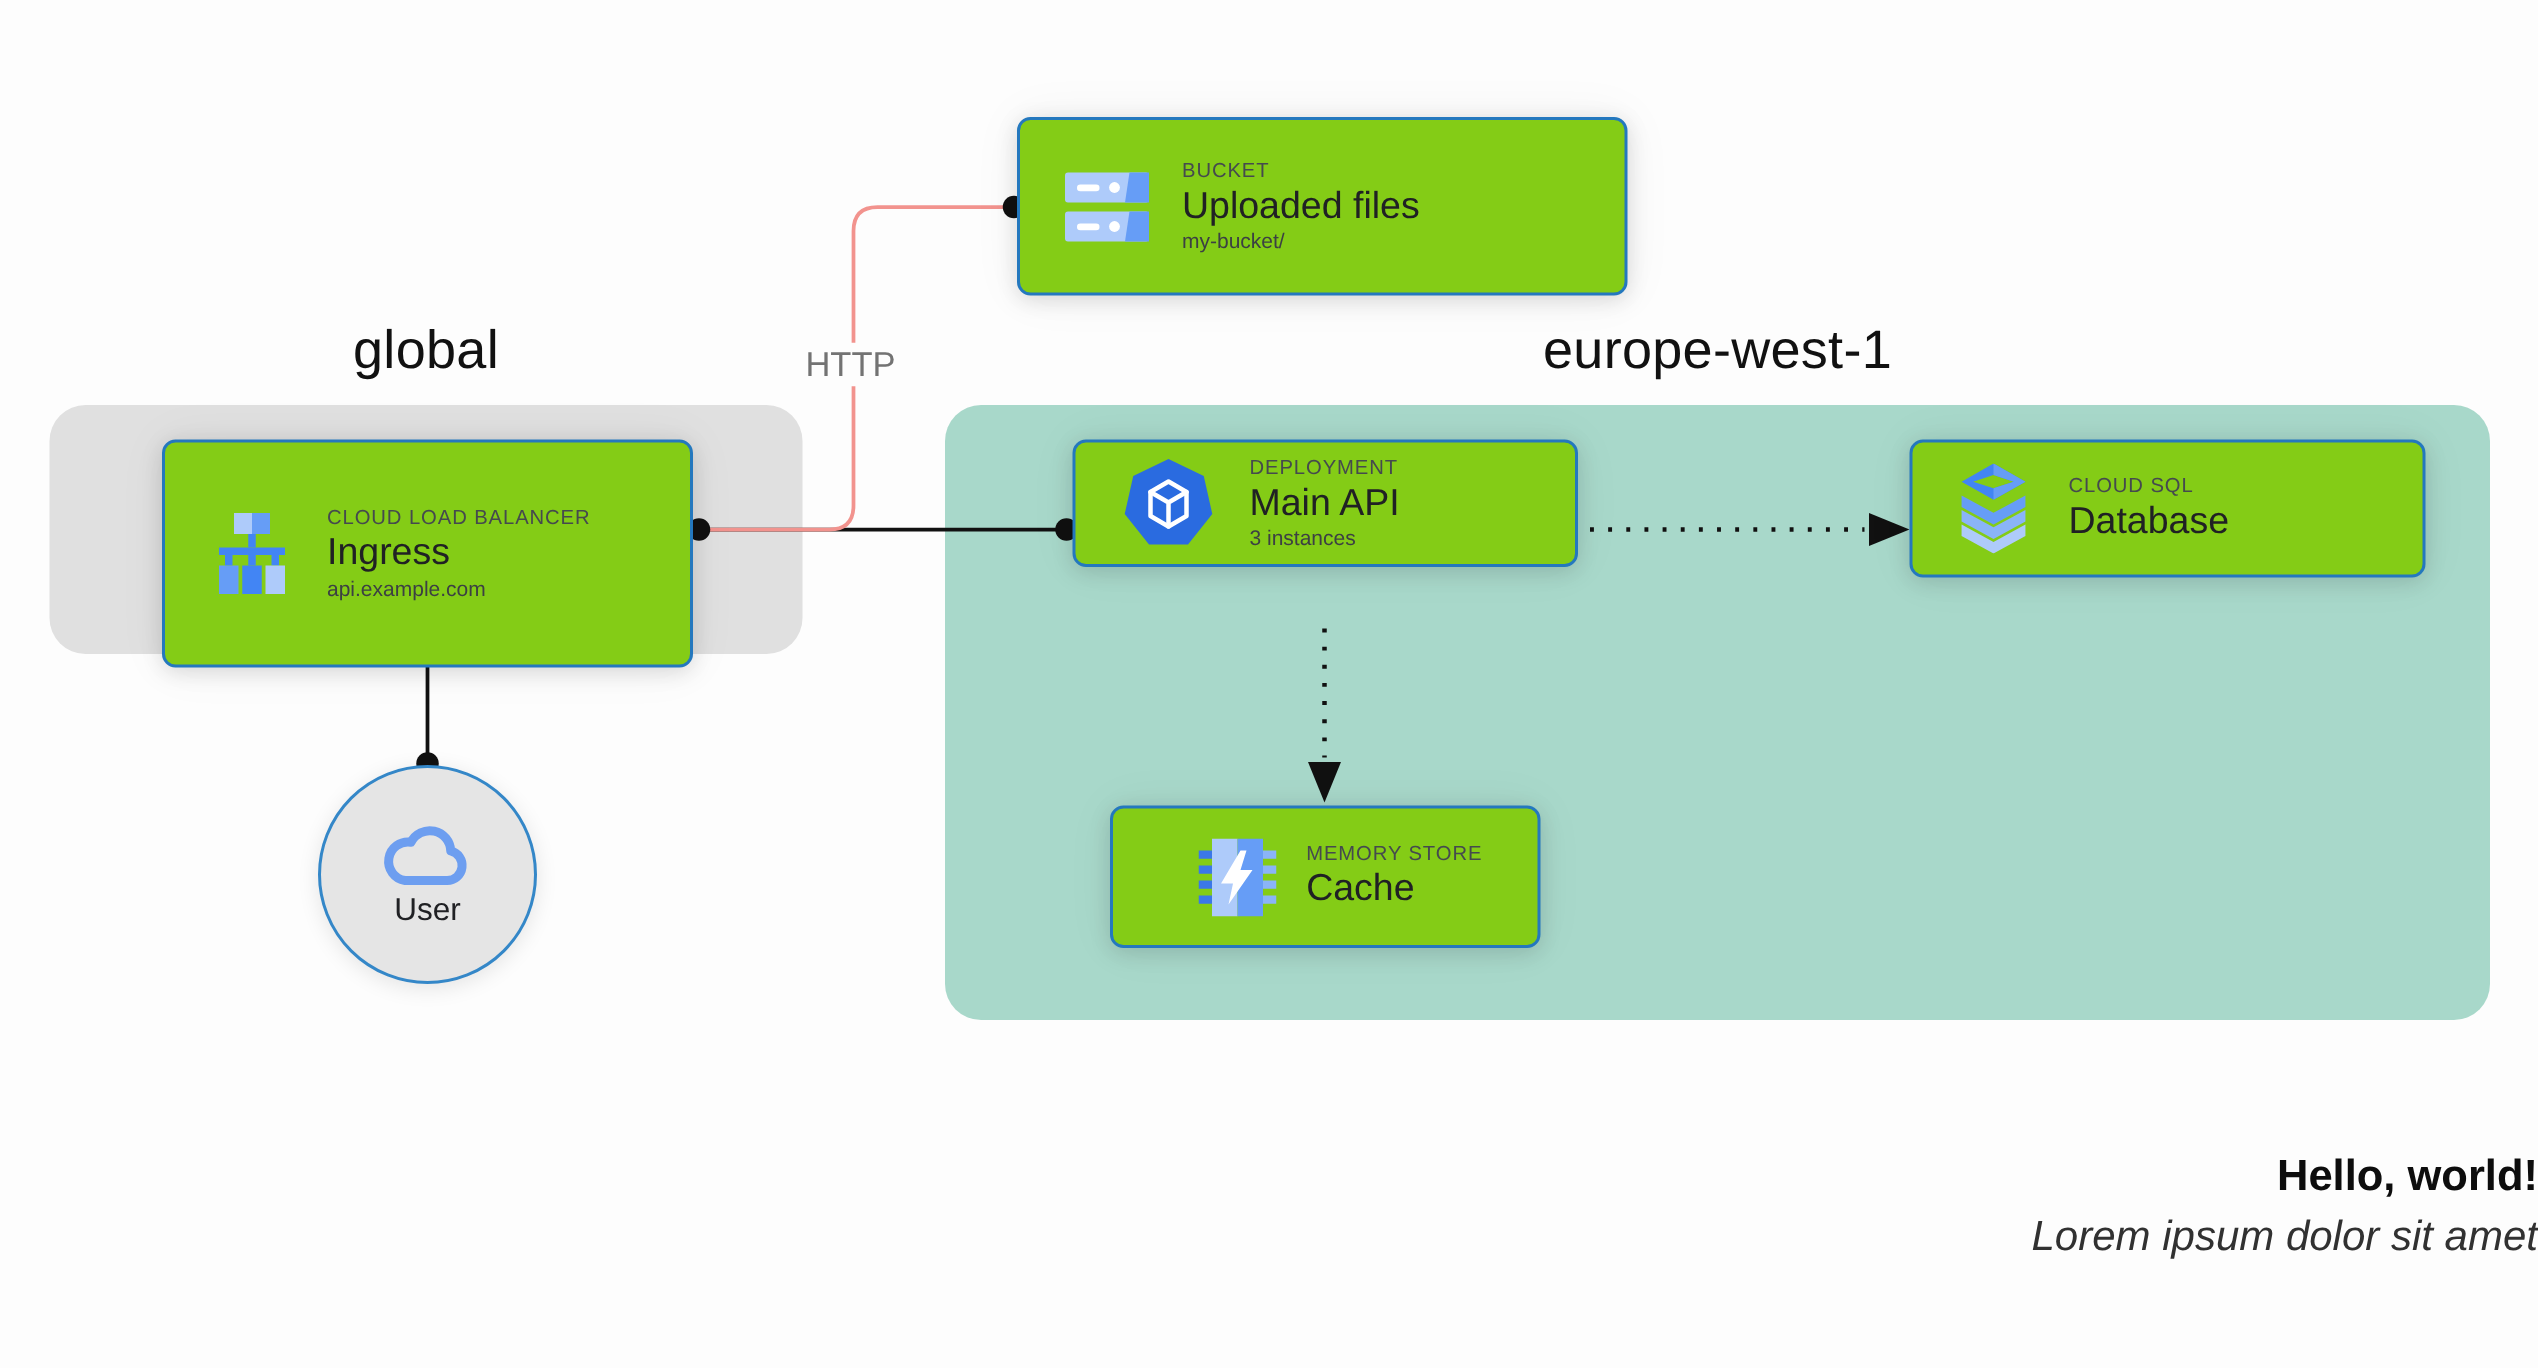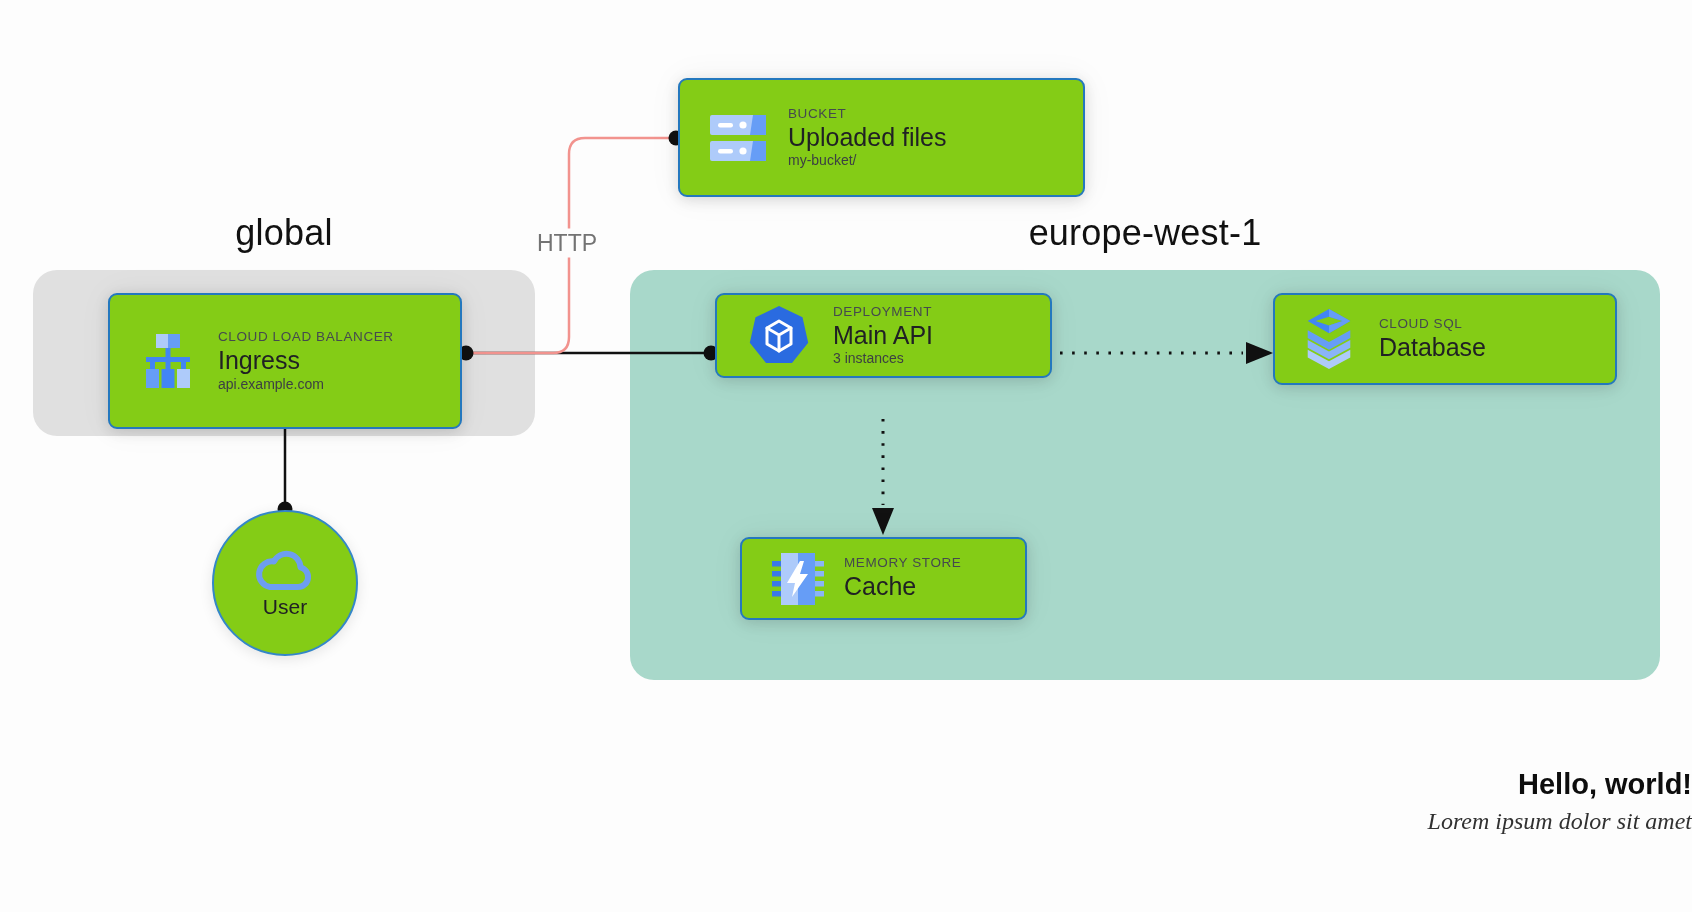--- a/index.html
+++ b/index.html
@@ -8,40 +8,40 @@
   .region{position:absolute;border-radius:24px;}
   #region-global{left:33px;top:270px;width:502px;height:166px;background:#e0e0e0;}
   #region-europe{left:630px;top:270px;width:1030px;height:410px;background:#a8d8ca;}
   .region-label{position:absolute;text-align:center;font-size:36px;color:#111;letter-spacing:.2px;}
   #label-global{left:33px;top:212px;width:502px;}
   #label-europe{left:630px;top:212px;width:1030px;}
   .node{position:absolute;background:#84cc16;border:2px solid #2478be;border-radius:9px;
         display:flex;align-items:center;gap:22px;padding:0 10px 0 30px;box-sizing:border-box;
         box-shadow:0 3px 14px rgba(0,0,0,.13), 0 0 34px rgba(0,0,0,.05);}
   #node-bucket {left:678px;top:78px;width:407px;height:119px;}
-  #node-ingress{left:108px;top:293px;width:354px;height:136px;}
+  #node-ingress{left:108px;top:293px;width:354px;height:152px;}
   #node-mainapi{left:715px;top:293px;width:337px;height:85px;}
   #node-database{left:1273px;top:293px;width:344px;height:92px;gap:26px;}
-  #node-cache{left:740px;top:537px;width:287px;height:83px;gap:20px;}
+  #node-cache{left:740px;top:537px;width:287px;height:95px;gap:20px;justify-content:center;}
   .node .txt{display:flex;flex-direction:column;justify-content:center;}
   .eyebrow{font-size:13.5px;letter-spacing:.6px;color:#454a4e;margin-bottom:2px;white-space:nowrap;}
   .title{font-size:25px;color:#202124;line-height:1.18;white-space:nowrap;}
   .subtitle{font-size:14px;color:#3c4043;line-height:1.25;white-space:nowrap;}
   .icon{flex:0 0 auto;display:block;}
   #actor-user{position:absolute;left:212px;top:510px;width:146px;height:146px;border-radius:50%;
-        background:#84cc16;border:2px solid #3487c8;box-sizing:border-box;
+        background:#e5e5e5;border:2px solid #3487c8;box-sizing:border-box;
         display:flex;flex-direction:column;align-items:center;justify-content:center;
         box-shadow:0 3px 14px rgba(0,0,0,.10);}
   #actor-user .actor-label{font-size:21px;color:#202124;margin-top:2px;}
   #edges{position:absolute;left:0;top:0;pointer-events:none;}
   #edge-label-http{position:absolute;left:567px;top:243px;transform:translate(-50%,-50%);
         background:#fdfdfd;padding:1px 5px;font-size:23px;color:#737373;}
   #caption{position:absolute;left:0;top:752px;width:1692px;text-align:right;margin-top:16px;}
   #caption .cap-title{font-size:29px;font-weight:700;color:#0d0d0d;}
-  #caption .cap-sub{font-size:24px;font-style:italic;color:#313131;margin-top:7px;font-family:Liberation Serif, serif;}
+  #caption .cap-sub{font-size:28px;font-style:italic;color:#313131;margin-top:7px;}
 </style>
 </head>
 <body>
 
 <div id="canvas">
 
   <div class="region" id="region-global"></div>
   <div class="region" id="region-europe"></div>
   <div class="region-label" id="label-global">global</div>
   <div class="region-label" id="label-europe">europe-west-1</div>

